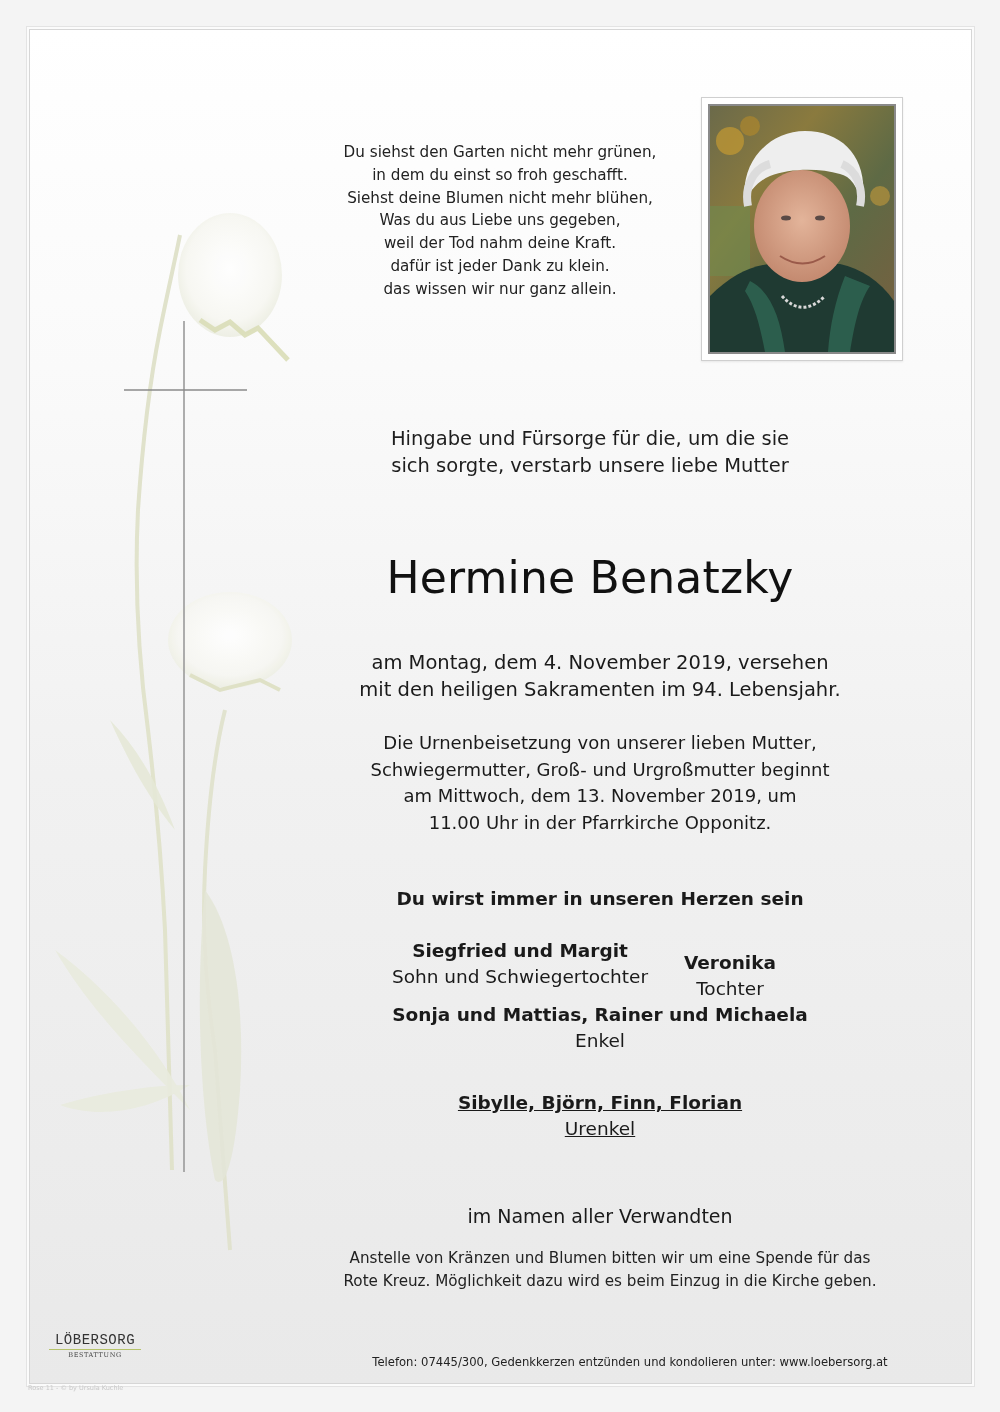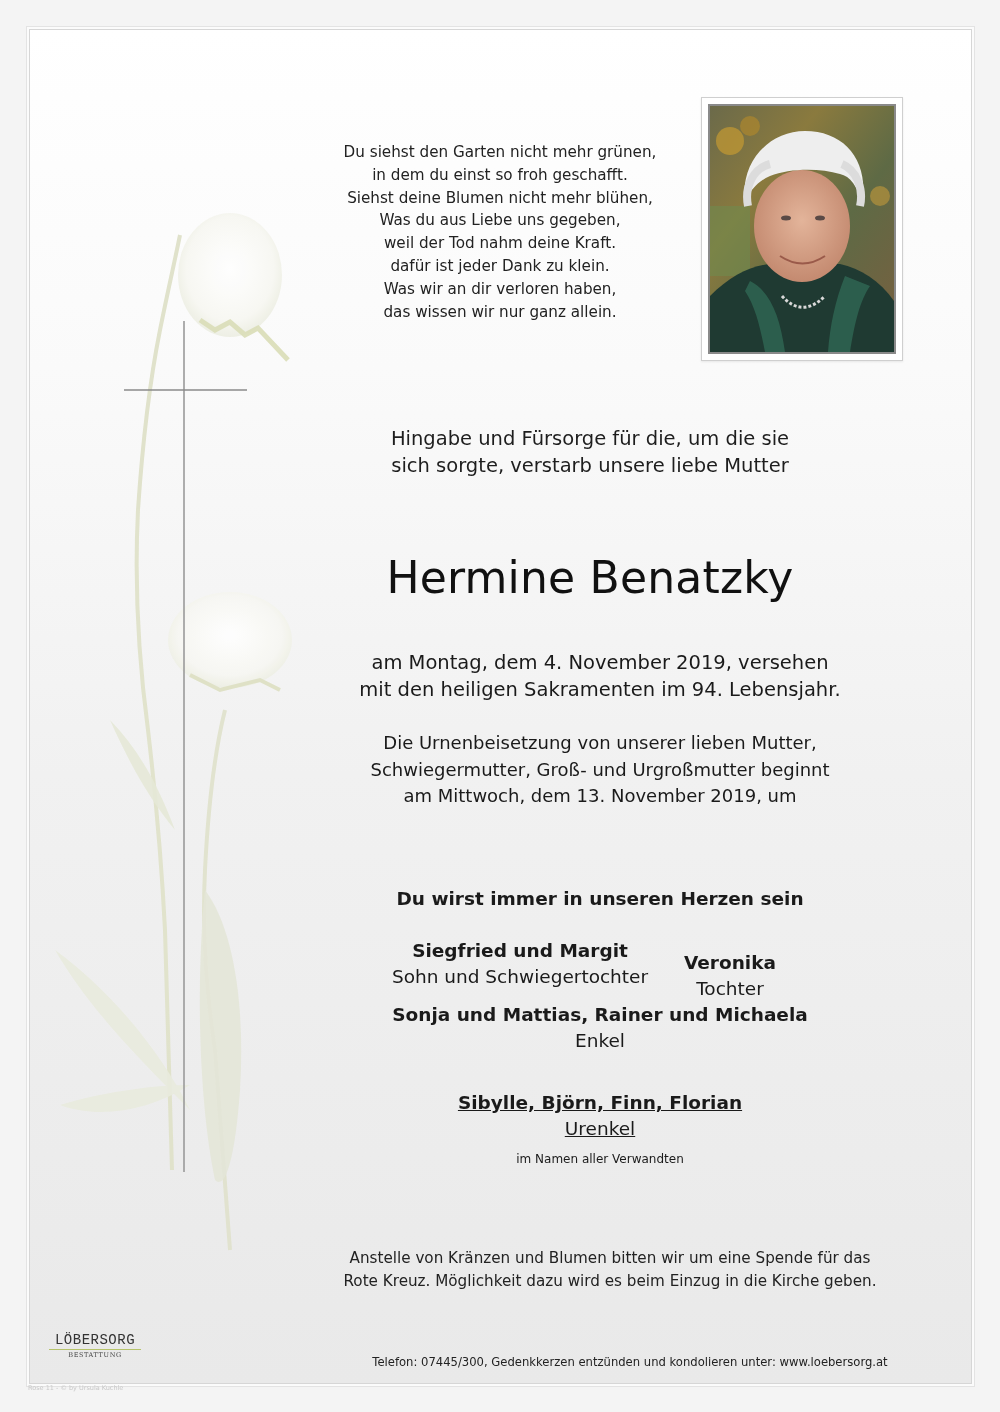--- a/index.html
+++ b/index.html
@@ -54,21 +54,21 @@
     left: 300px; top: 857px; width: 540px;
     font-size: 18.5px; font-weight: bold; line-height: 24px;
   }
   .fam-col { position: absolute; text-align: center; font-size: 18.5px; line-height: 26px; }
   .fam-col .n, .fam-row .n { font-weight: bold; }
   .fam-left { left: 345px; top: 908px; width: 290px; }
   .fam-right { left: 635px; top: 908px; width: 130px; margin-top: 12px; }
   .fam-row { position: absolute; left: 270px; width: 600px; text-align: center; font-size: 18.5px; line-height: 26px; }
   .fam-enkel { top: 972px; }
   .fam-urenkel { top: 1060px; text-decoration: underline; }
-  .closing { left: 300px; top: 1116px; width: 540px; font-size: 12px; line-height: 26px; }
+  .closing { left: 300px; top: 1173px; width: 540px; font-size: 19px; line-height: 26px; }
   .note { left: 250px; top: 1217px; width: 660px; font-size: 15.2px; line-height: 23px; color: #222; }
   .contact { left: 290px; top: 1324px; width: 620px; font-size: 11.6px; line-height: 16px; color: #222; }
   .logo { position: absolute; left: 15px; top: 1302px; width: 100px; text-align: center; }
   .logo-main { font-family: Liberation Mono, monospace; font-size: 14px; color: #333; letter-spacing: 0.5px; }
   .logo-line { height: 1px; background: #b6c36a; margin: 1px 4px; }
   .logo-sub { font-family: "DejaVu Serif", serif; font-size: 6.5px; color: #444; letter-spacing: 0.6px; }
   .credit { position: absolute; left: 28px; top: 1384px; font-size: 6.5px; color: #c8c8c8; }
 </style>
 </head>
 <body>
@@ -104,21 +104,20 @@
     <line x1="94" y1="360" x2="217" y2="360" stroke="#8a8a8a" stroke-width="1.6"></line>
   </svg>
 
   <div class="center poem">
     <div>Du siehst den Garten nicht mehr grünen,</div>
     <div>in dem du einst so froh geschafft.</div>
     <div>Siehst deine Blumen nicht mehr blühen,</div>
     <div>Was du aus Liebe uns gegeben,</div>
     <div>weil der Tod nahm deine Kraft.</div>
     <div>dafür ist jeder Dank zu klein.</div>
-    <div>Was wir an dir verloren haben,</div>
     <div>das wissen wir nur ganz allein.</div>
   </div>
 
   <div class="photo-frame">
     <div class="photo">
       <svg width="184" height="246" viewBox="0 0 184 246" xmlns="http://www.w3.org/2000/svg">
         <defs>
           <linearGradient id="bg" x1="0" y1="0" x2="1" y2="1">
             <stop offset="0%" stop-color="#6b6a4a"></stop>
             <stop offset="30%" stop-color="#8a7a3e"></stop>
@@ -158,20 +157,21 @@
 
   <div class="center date">
     <div>am Montag, dem 4. November 2019, versehen</div>
     <div>mit den heiligen Sakramenten im 94. Lebensjahr.</div>
   </div>
 
   <div class="center burial">
     <div>Die Urnenbeisetzung von unserer lieben Mutter,</div>
     <div>Schwiegermutter, Groß- und Urgroßmutter beginnt</div>
     <div>am Mittwoch, dem 13. November 2019, um</div>
+    <div>11.00 Uhr in der Pfarrkirche Opponitz.</div>
   </div>
 
   <div class="center motto">Du wirst immer in unseren Herzen sein</div>
 
   <div class="fam-col fam-left">
     <div class="n">Siegfried und Margit</div>
     <div>Sohn und Schwiegertochter</div>
   </div>
   <div class="fam-col fam-right">
     <div class="n">Veronika</div>

